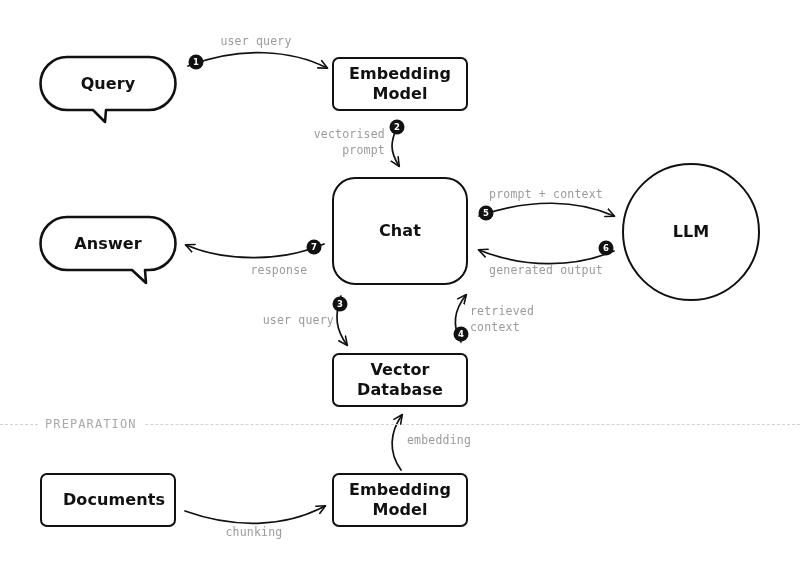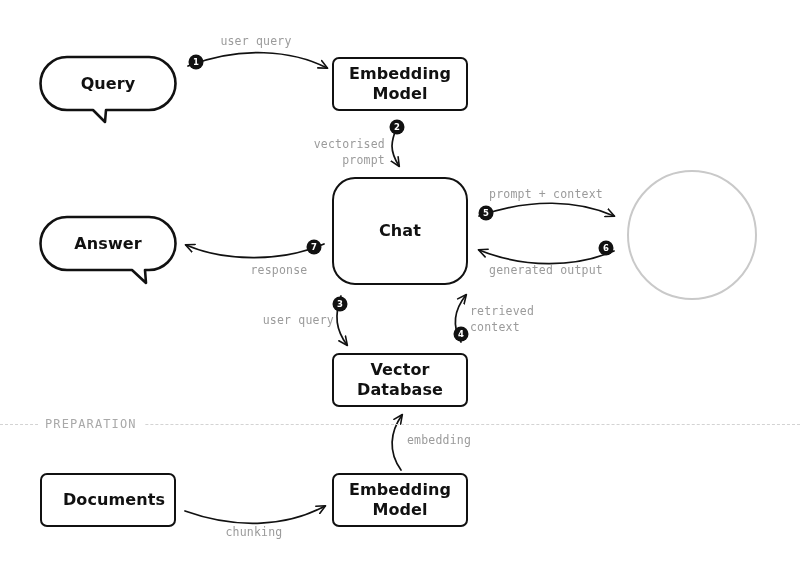--- a/index.html
+++ b/index.html
@@ -175,39 +175,42 @@
   </div>
 
   <div class="node box" style="left:332px; top:177px; width:136px; height:108px;border-radius:23px;">
     <span>Chat</span>
   </div>
 
   <div class="node" id="answer-node" style="left:40px; top:217px; width:136px; height:53px; background:transparent;">
     <span>Answer</span>
   </div>
 
+  <div class="node" id="llm-node">
+    <span>LLM</span>
+  </div>
   <div id="llm-inner-ring"></div>
 
   <div class="node box" style="left:332px; top:353px; width:136px; height:54px; flex-direction:column;">
     <span>Vector</span>
     <span>Database</span>
   </div>
 
   <div class="node box" style="left:40px; top:473px; width:136px; height:54px;padding-left:12px;">
     <span>Documents</span>
   </div>
 
   <div class="node box" style="left:332px; top:473px; width:136px; height:54px; flex-direction:column;">
     <span>Embedding</span>
     <span>Model</span>
   </div>
 
   <div class="elabel center" style="left:256px; top:34px;">user query</div>
 
-  <div class="elabel right" style="left:385px; top:137px;"><span>vectorised</span><br><span>prompt</span></div>
+  <div class="elabel right" style="left:385px; top:127px;"><span>vectorised</span><br><span>prompt</span></div>
 
   <div class="elabel right" style="left:334px; top:313px;">user query</div>
 
   <div class="elabel" style="left:470px; top:304px;"><span>retrieved</span><br><span>context</span></div>
 
   <div class="elabel center" style="left:546px; top:187px;">prompt + context</div>
 
   <div class="elabel center" style="left:546px; top:263px;">generated output</div>
 
   <div class="elabel center" style="left:254px; top:263px;margin-left:25px;">response</div>

